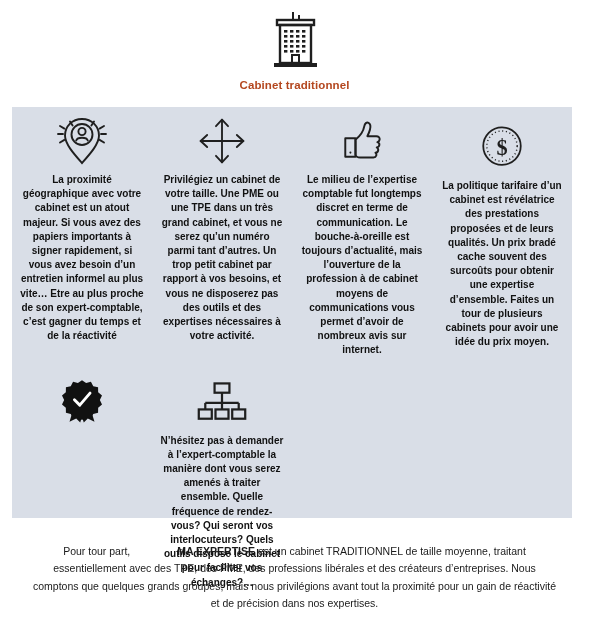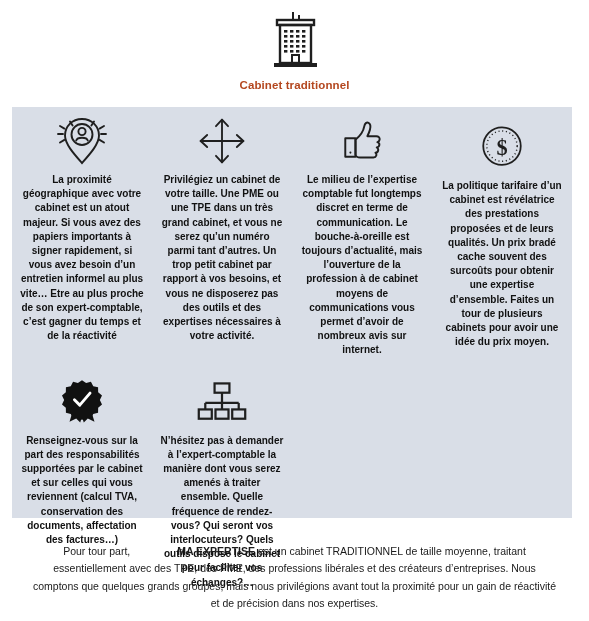--- a/index.html
+++ b/index.html
@@ -222,21 +222,20 @@
         <div class="cell-icon">
           <svg viewBox="0 0 62 56" width="56" height="50" aria-hidden="true">
             <g fill="#111111">
               <path d="M22 34 L17 50 L24.5 46.5 L29 51 L33 38 Z"></path>
               <path d="M40 34 L45 50 L37.5 46.5 L33 51 L29 38 Z"></path>
               <path d="M31 3.5 l4.6 3.1 5.4 -1.2 2.6 4.9 5.4 1.3 0.1 5.6 4.3 3.6 -2.4 5 2.4 5 -4.3 3.6 -0.1 5.6 -5.4 1.3 -2.6 4.9 -5.4 -1.2 -4.6 3.1 -4.6 -3.1 -5.4 1.2 -2.6 -4.9 -5.4 -1.3 -0.1 -5.6 -4.3 -3.6 2.4 -5 -2.4 -5 4.3 -3.6 0.1 -5.6 5.4 -1.3 2.6 -4.9 5.4 1.2 Z"></path>
             </g>
             <path d="M22.5 25.5 L28.5 31.5 L40 18" fill="none" stroke="#ffffff" stroke-width="3.2" stroke-linecap="round" stroke-linejoin="round"></path>
           </svg>
         </div>
-        <div class="cell-text">Renseignez-vous sur la part des responsabilités supportées par le cabinet et sur celles qui vous reviennent (calcul TVA, conservation des documents, affectation des factures…)</div>
       </div>
 
       <div class="cell row2">
         <div class="cell-icon">
           <svg viewBox="0 0 62 56" width="58" height="52" aria-hidden="true">
             <g stroke="#1f1f1f" stroke-width="2.4" fill="none">
               <rect x="23" y="8" width="16" height="10"></rect>
               <path d="M31 18 V29"></path>
               <path d="M13 29 H49"></path>
               <path d="M13 29 V36"></path>

